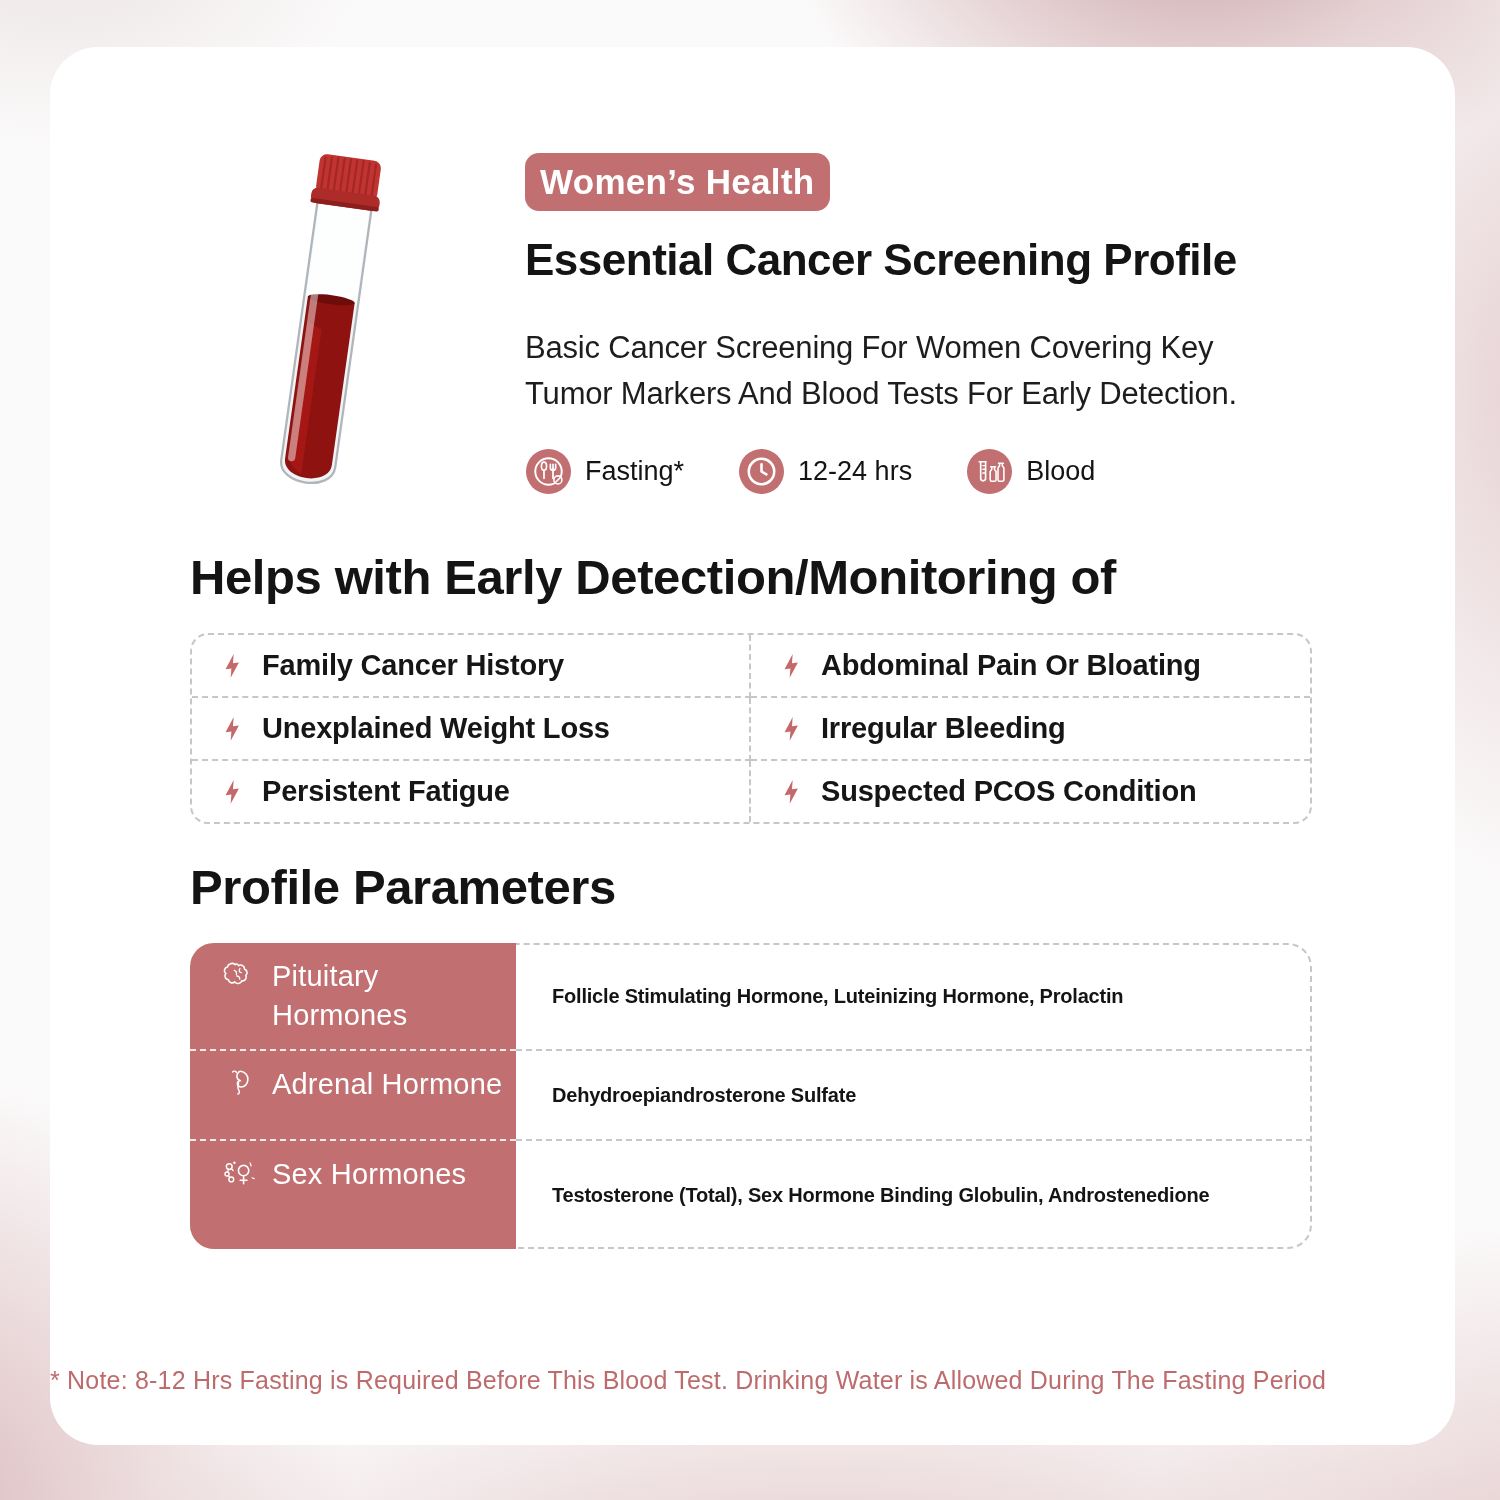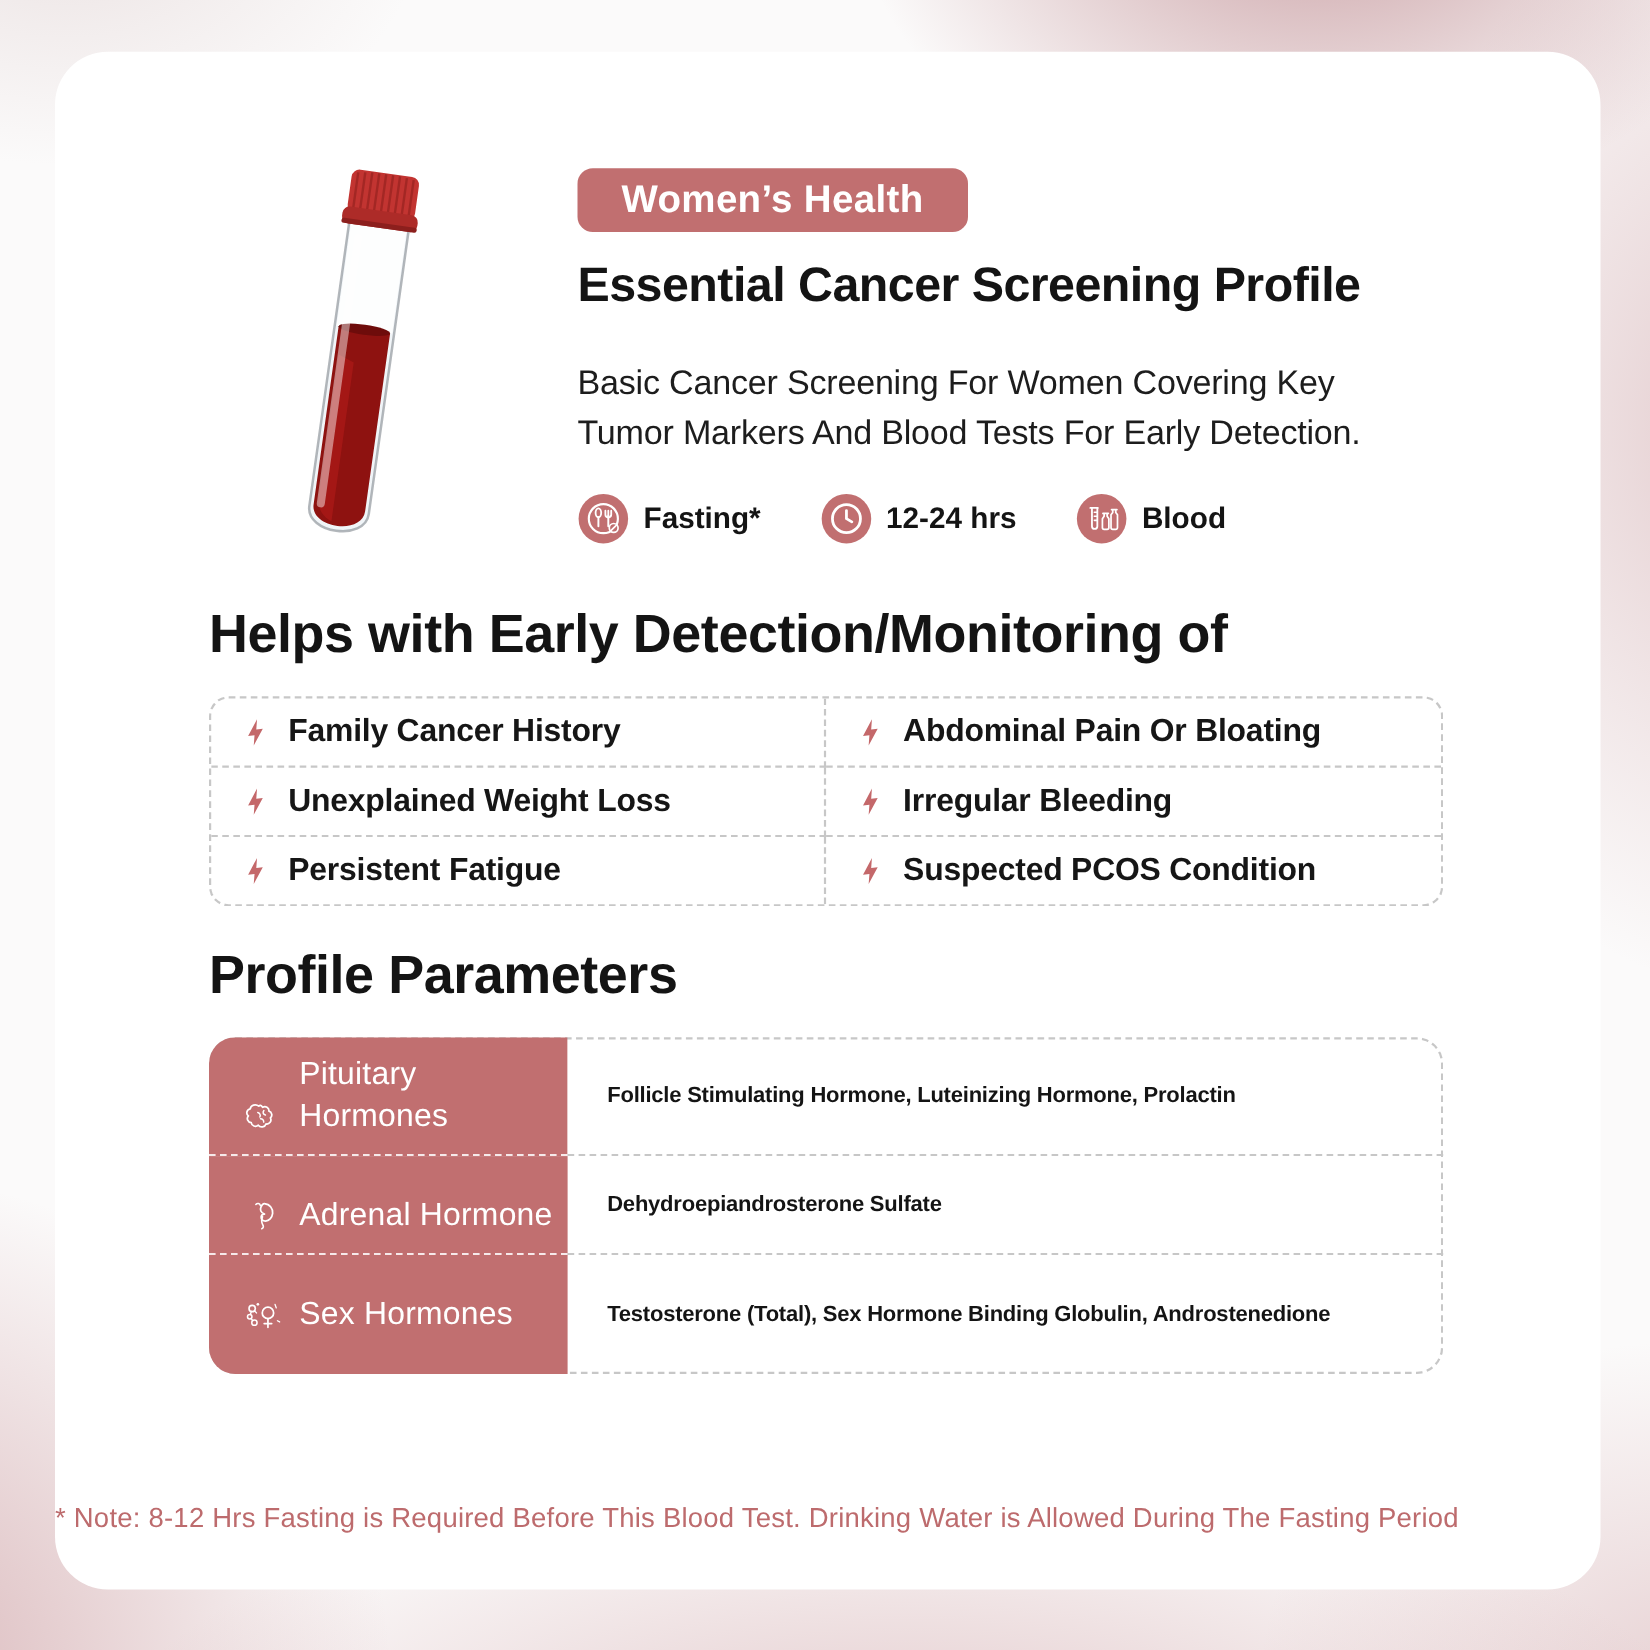--- a/index.html
+++ b/index.html
@@ -17,54 +17,54 @@
   }
   .card{
     position:absolute;left:50px;top:47px;width:1405px;height:1398px;
     background:#ffffff;border-radius:48px;
   }
   
   .tube-wrap{position:absolute;left:178px;top:96px;width:200px;height:360px;transform:rotate(8deg);}
   .header-text{position:absolute;left:475px;top:106px;width:910px;}
   .badge{
     display:inline-block;background:var(--rose);color:#fff;
-    font-size:35px;font-weight:700;padding:9px 40px;border-radius:14px;letter-spacing:.3px;
+    font-size:35px;font-weight:700;padding:9px 15px;border-radius:14px;letter-spacing:.3px;
   }
   .title{
     margin-top:24px;font-size:44px;font-weight:700;color:#141414;
     letter-spacing:-0.5px;white-space:nowrap;
   }
   .desc{
     margin-top:40px;font-size:31px;font-weight:400;color:#1d1d1d;
     line-height:1.47;max-width:780px;letter-spacing:-0.2px;
   }
   .meta-row{margin-top:32px;display:flex;align-items:center;gap:54px;}
   .meta-item{display:flex;align-items:center;gap:13px;}
   .meta-item svg{width:47px;height:47px;flex:0 0 auto;}
-  .meta-label{font-size:27px;font-weight:700;color:#141414;text-align:right;}
+  .meta-label{font-size:27px;font-weight:400;color:#141414;text-align:right;}
   
   .section-heading{font-size:49px;font-weight:700;color:#141414;letter-spacing:-0.4px;}
   .helps{position:absolute;left:140px;top:502px;width:1122px;}
   .helps-grid{
     margin-top:28px;border:2px dashed var(--dash);border-radius:18px;
     display:grid;grid-template-columns:1fr 1fr;overflow:hidden;background:#fff;
   }
   .help-item{
     display:flex;align-items:center;gap:15px;height:61px;padding-left:28px;
   }
   .help-item:nth-child(odd){border-right:2px dashed var(--dash);}
   .help-item:nth-child(-n+4){border-bottom:2px dashed var(--dash);text-align:right;}
   .help-item svg{width:27px;height:27px;flex:0 0 auto;}
   .help-label{font-size:29px;font-weight:700;color:#161616;letter-spacing:-0.2px;}
   .params{position:absolute;left:140px;top:812px;width:1122px;}
   .params-table{margin-top:28px;position:relative;}
   .params-border{position:absolute;inset:0;border:2px dashed var(--dash);border-radius:24px;pointer-events:none;}
   .param-row{display:grid;grid-template-columns:326px 1fr;position:relative;}
   .param-cat{
-    background:var(--rose);color:#fff;display:flex;align-items:flex-end;gap:15px;
+    background:var(--rose);color:#fff;display:flex;align-items:flex-start;gap:15px;
     padding:14px 12px 14px 30px;min-height:60px;
   }
   .param-row:first-child .param-cat{border-top-left-radius:24px;}
   .param-row:last-child .param-cat{border-bottom-left-radius:24px;padding-bottom:34px;}
   .param-row:not(:last-child) .param-cat{border-bottom:2px dashed rgba(255,255,255,0.85);}
   .param-row:not(:last-child) .param-tests{border-bottom:2px dashed var(--dash);}
   .param-cat svg{width:37px;height:37px;flex:0 0 auto;}
   .cat-label{font-size:29px;font-weight:400;line-height:1.35;letter-spacing:.2px;}
   .param-tests{
     display:flex;align-items:center;padding:12px 24px 12px 36px;

